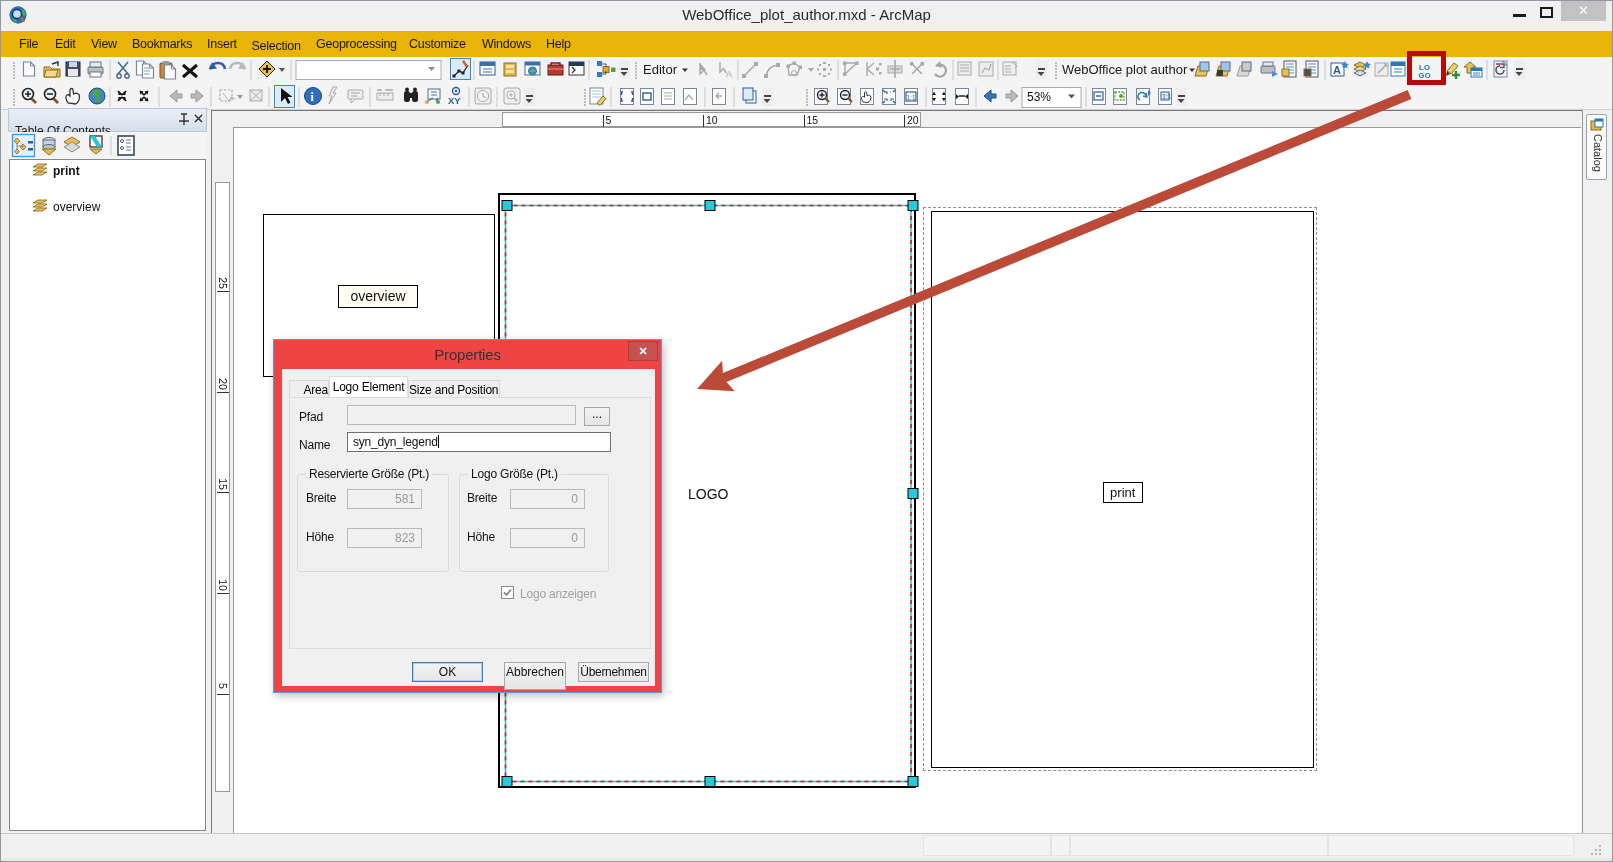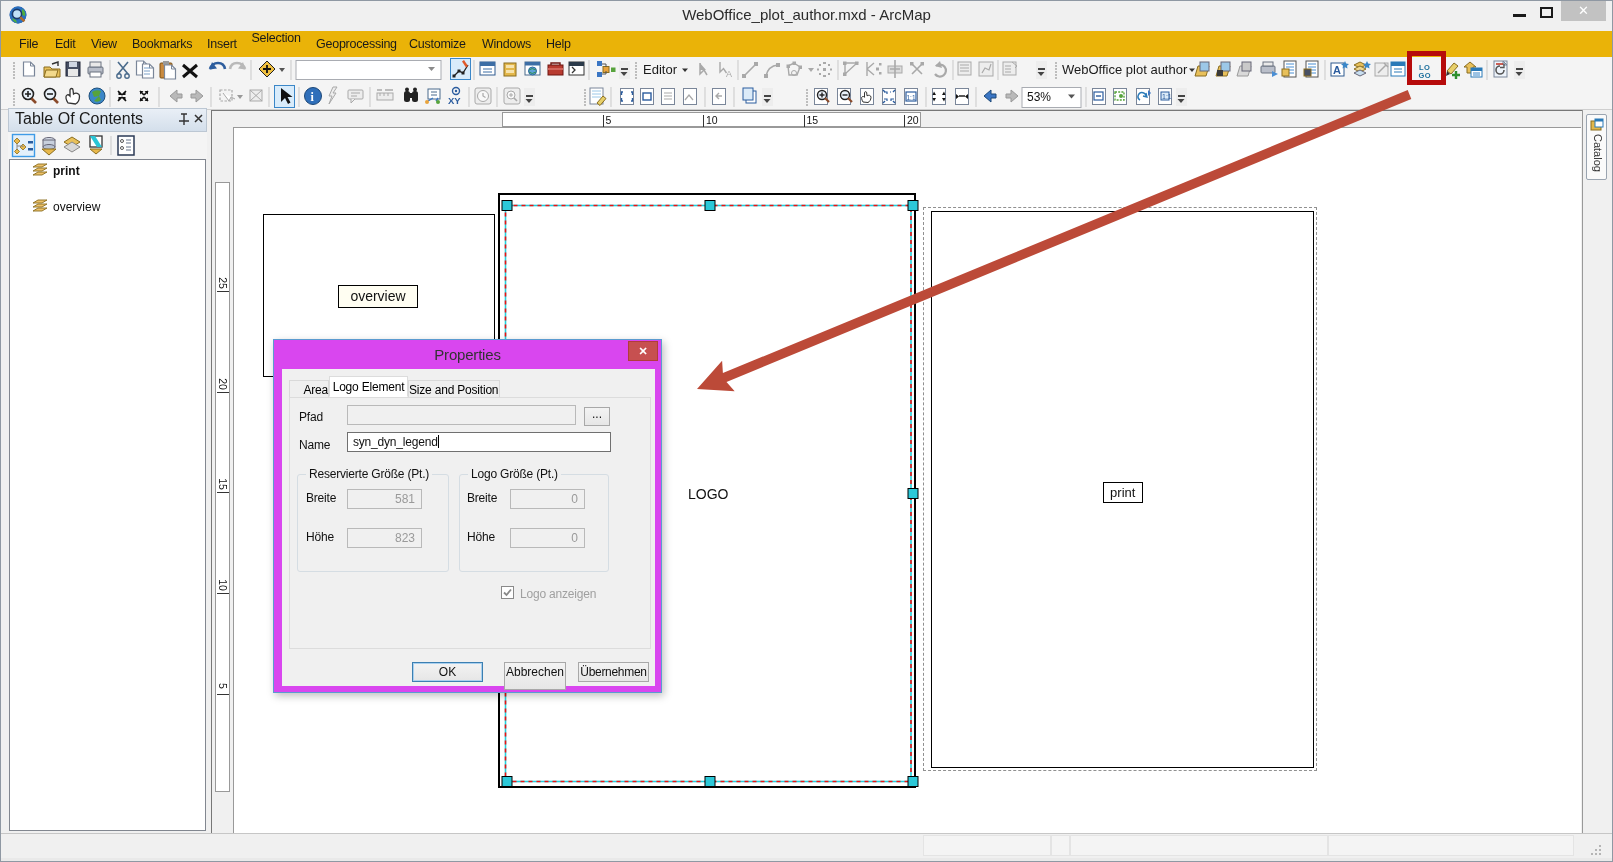--- a/index.html
+++ b/index.html
@@ -26,21 +26,21 @@
 <div class="abs" style="left:1513px;top:13.5px;width:13px;height:3px;background:#1a1a1a"></div>
 <div class="abs" style="left:1540px;top:7px;width:13px;height:11px;border:2px solid #1a1a1a"></div>
 <div class="abs" style="left:1561px;top:1px;width:45px;height:20px;background:#c2c2c2;color:#fff;font-size:13px;text-align:center;line-height:19px">✕</div>
 
 <div class="abs menu" style="left:0;top:31px;width:1613px;height:26px;background:#eab308">
     <span style="position:absolute;left:19px;top:6px">File</span>
     <span style="position:absolute;left:55px;top:6px">Edit</span>
     <span style="position:absolute;left:91px;top:6px">View</span>
     <span style="position:absolute;left:132px;top:6px">Bookmarks</span>
     <span style="position:absolute;left:207px;top:6px">Insert</span>
-    <span style="position:absolute;left:251.5px;top:0">Selection</span>
+    <span style="position:absolute;left:251.5px;top:8px">Selection</span>
     <span style="position:absolute;left:316px;top:6px">Geoprocessing</span>
     <span style="position:absolute;left:409px;top:6px">Customize</span>
     <span style="position:absolute;left:482px;top:6px">Windows</span>
     <span style="position:absolute;left:546px;top:6px">Help</span>
   </div>
 
 <div class="abs" style="left:0;top:57px;width:1613px;height:53px;background:#f4f4f4;border-bottom:1px solid #cfcfcf"></div>
 <svg class="abs" style="left:0;top:57px" width="1613" height="26" viewBox="0 0 1613 26">
     <rect x="13" y="5" width="2" height="2" fill="#bdbdbd"></rect>
     <rect x="13" y="8" width="2" height="2" fill="#bdbdbd"></rect>
@@ -477,21 +477,21 @@
       <rect x="8" y="0" width="2" height="2"></rect>
       <rect x="4" y="4" width="2" height="2"></rect>
       <rect x="8" y="4" width="2" height="2"></rect>
       <rect x="0" y="8" width="2" height="2"></rect>
       <rect x="4" y="8" width="2" height="2"></rect>
       <rect x="8" y="8" width="2" height="2"></rect>
     </g>
   </svg>
 
 <div class="abs" style="left:8px;top:108px;width:199px;height:724px;background:#f0f0f0"></div>
-<div class="abs" style="left:8px;top:108px;width:199px;height:24px;background:linear-gradient(#e9eff6,#d4dfeb);border:1px solid #bcc7d3;font-size:16px;color:#1a1a1a;padding:1px 0 0 6px">Table Of Contents</div>
+<div class="abs" style="left:8px;top:108px;width:199px;height:24px;background:linear-gradient(#e9eff6,#d4dfeb);border:1px solid #bcc7d3;font-size:12px;color:#1a1a1a;padding:15px 0 0 6px">Table Of Contents</div>
 <svg class="abs" style="left:176px;top:112px" width="28" height="16" viewBox="0 0 28 16">
  <g stroke="#333" stroke-width="1.4" fill="none">
       <path d="M5,2 h6 M8,2 v7 M5,9 h6 M8,9 v4 M3,9 h2 M11,9 h2"></path>
     </g>
  <path d="M19,3 l7,7 M26,3 l-7,7" stroke="#333" stroke-width="1.5"></path>
 </svg>
 <div class="abs" style="left:8px;top:132px;width:199px;height:27px;background:#f4f4f4"></div>
 <svg class="abs" style="left:8px;top:132px" width="199" height="27" viewBox="0 0 199 27">
  <rect x="4.5" y="2.5" width="22" height="22" fill="#e4f0fb" stroke="#3f9be7" stroke-width="1.4"></rect>
  <g>
@@ -526,21 +526,21 @@
 <div class="abs" style="left:9px;top:159px;width:197px;height:672px;background:#fff;border:1px solid #828790"></div>
 <svg class="abs" style="left:31px;top:163px" width="18" height="15" viewBox="0 0 18 15">
  <path d="M2,4 l5,-3 l9,0 l-5,3 z M2,8 l5,-3 l9,0 l-5,3 z M2,12 l5,-3 l9,0 l-5,3 z" fill="#edc168" stroke="#8a6d1f" stroke-width=".9"></path>
 </svg>
 <div class="abs" style="left:53px;top:164px;font-size:12px;font-weight:bold;color:#111">print</div>
 <svg class="abs" style="left:31px;top:199px" width="18" height="15" viewBox="0 0 18 15">
  <path d="M2,4 l5,-3 l9,0 l-5,3 z M2,8 l5,-3 l9,0 l-5,3 z M2,12 l5,-3 l9,0 l-5,3 z" fill="#edc168" stroke="#8a6d1f" stroke-width=".9"></path>
 </svg>
 <div class="abs" style="left:53px;top:200px;font-size:12px;color:#111">overview</div>
 
-<div class="abs" style="left:273px;top:339px;width:389px;height:354px;background:#d946ef;border:1px solid #5b9bd0;z-index:10;box-shadow:2px 3px 8px rgba(0,0,0,.25)">
+<div class="abs" style="left:273px;top:339px;width:389px;height:354px;background:#ef4444;border:1px solid #5b9bd0;z-index:10;box-shadow:2px 3px 8px rgba(0,0,0,.25)">
  <div style="position:absolute;left:0;top:0;width:100%;height:29px;font-size:15px;color:#333;text-align:center;line-height:29px;letter-spacing:-0.2px">Properties</div>
  <div style="position:absolute;left:354px;top:1px;width:30px;height:20px;background:#c75050;border:1px solid #b13c3c;color:#fff;font-size:11px;font-weight:bold;text-align:center;line-height:19px">✕</div>
  <div style="position:absolute;left:8px;top:29px;width:373px;height:317px;background:#f0f0f0">
 
   <div style="position:absolute;left:7px;top:28px;width:362px;height:252px;border:1px solid #dcdcdc;background:#f0f0f0"></div>
   <div style="position:absolute;left:7px;top:11px;width:40px;height:17px;border:1px solid #d9d9d9;border-bottom:none;background:#efefef;font-size:12px;text-align:right;padding-top:2px;letter-spacing:-0.2px">Area</div>
   <div style="position:absolute;left:47px;top:7px;width:79px;height:21px;border:1px solid #dcdcdc;border-bottom:1px solid #fff;background:#fff;font-size:12px;text-align:center;padding-top:3px;letter-spacing:-0.2px;z-index:2">Logo Element</div>
   <div style="position:absolute;left:126px;top:11px;width:92px;height:17px;white-space:nowrap;border:1px solid #d9d9d9;border-bottom:none;background:#efefef;font-size:12px;padding-top:2px;letter-spacing:-0.2px">Size and Position</div>
 
   <div class="lbl" style="left:17px;top:41px">Pfad</div>

